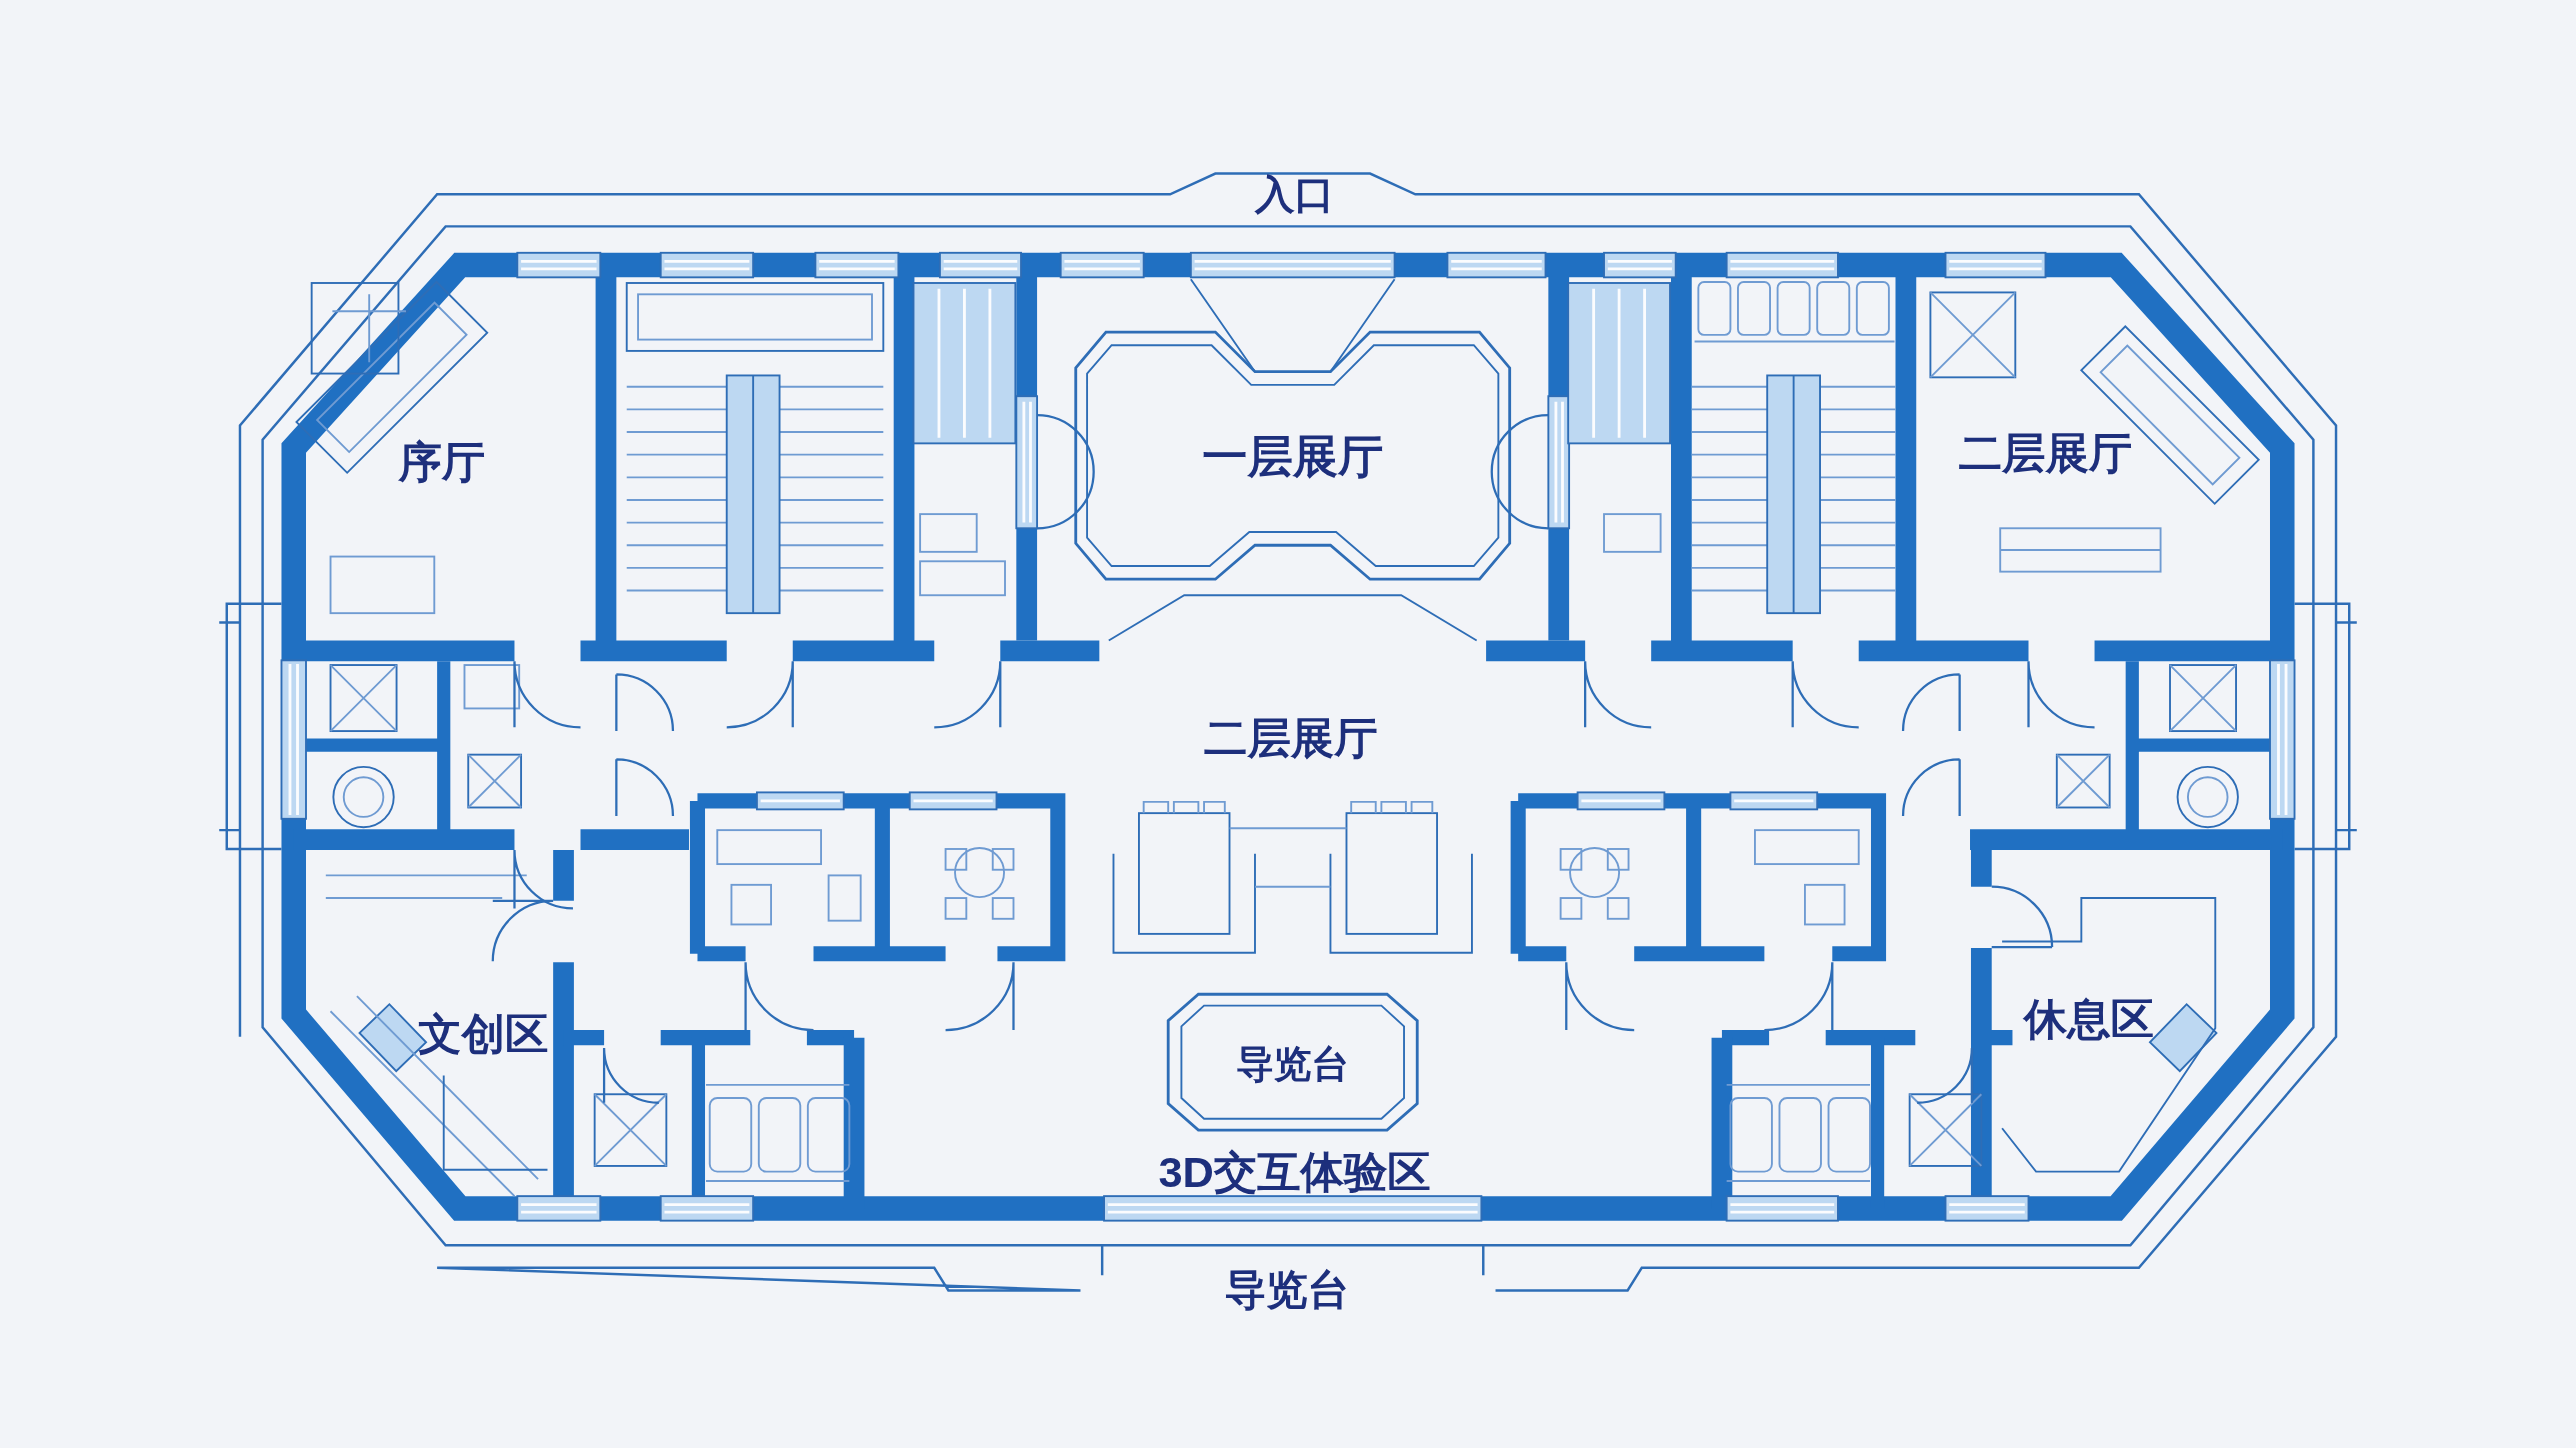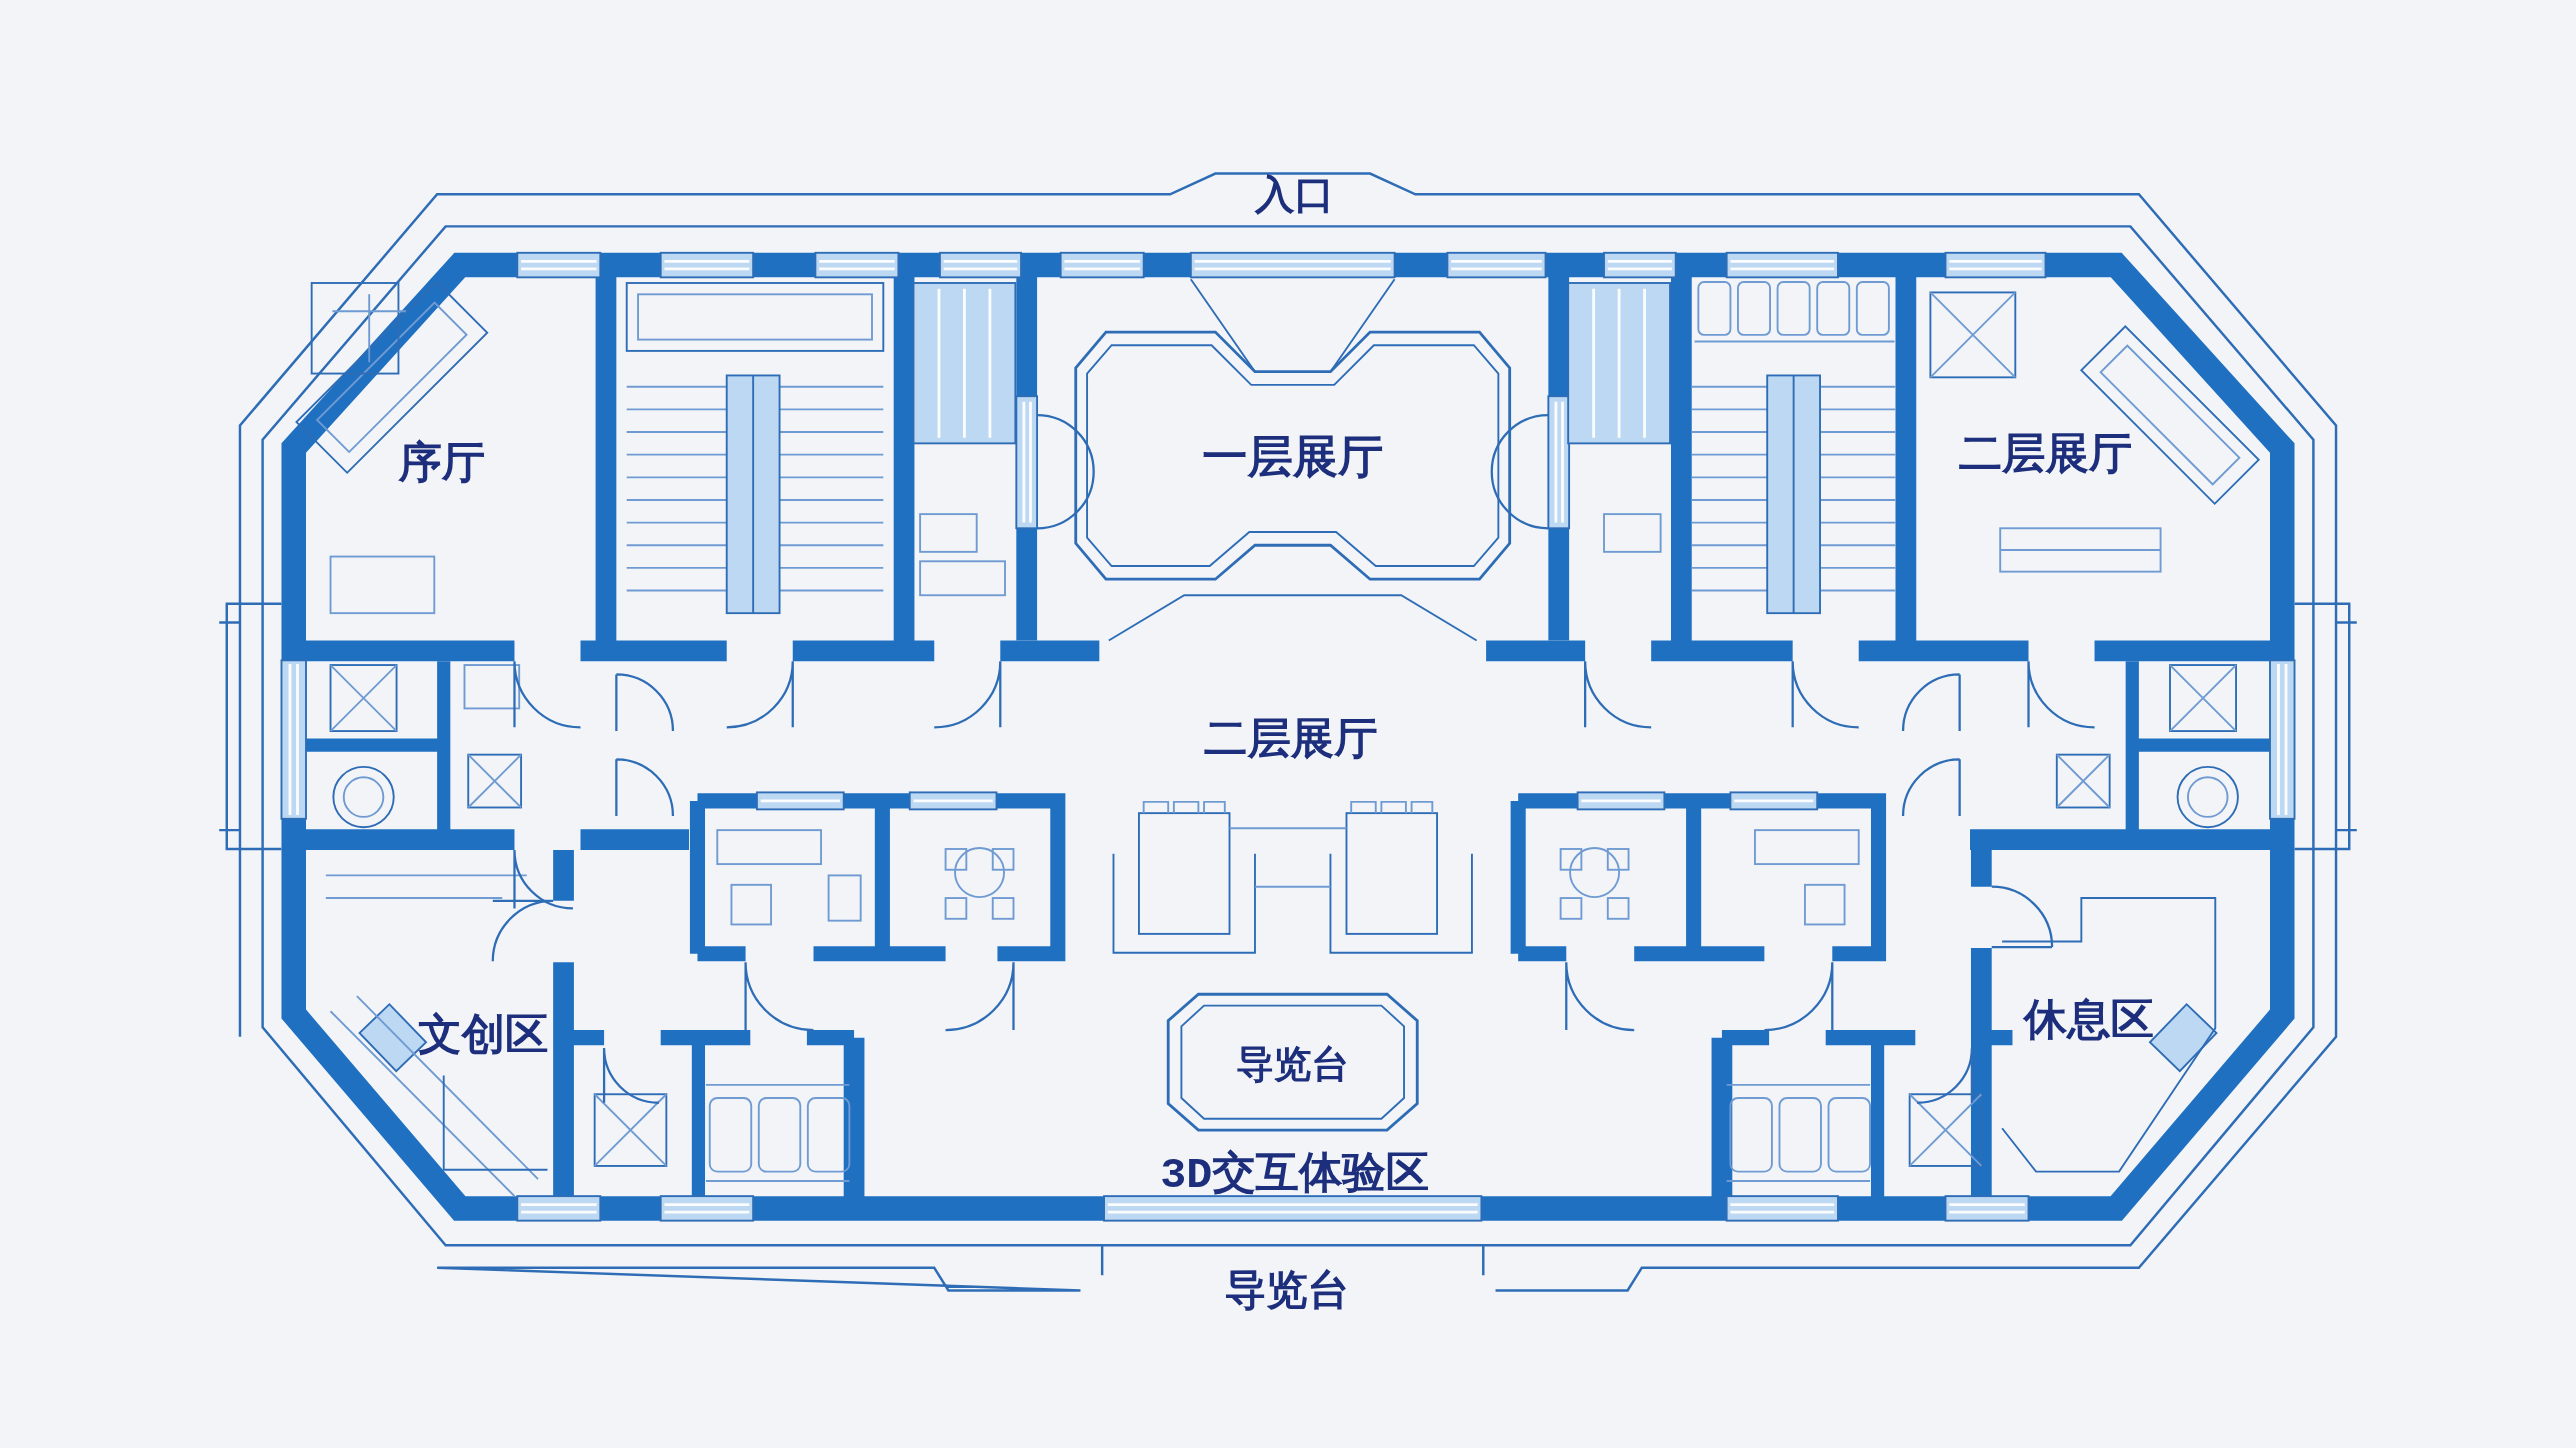--- a/index.html
+++ b/index.html
@@ -1,21 +1,21 @@
 <!DOCTYPE html>
 <html style="--bg: #f2f4f8; --wall: #2070c2; --walldk: #155a9e; --line: #2e6db6; --lnlt: #6f9bd2; --win: #bdd8f2; --text: #1d2f7c;font-size:15px"><head>
 <meta charset="utf-8">
 <style>
   :root{
     --bg:#f2f4f8; --wall:#2070c2; --walldk:#155a9e; --line:#2e6db6;
     --lnlt:#6f9bd2; --win:#bdd8f2; --text:#1d2f7c; --white:#fbfcfe;
   }
   html,body{margin:0;padding:0;background:var(--bg);}
   .stage{width:2576px;height:1448px;position:relative;background:var(--bg);
-         font-family:Liberation Mono, monospace;}
+         font-family:Liberation Sans, sans-serif;}
   svg{display:block;width:100%;height:100%;}
   .ol{stroke:var(--line);stroke-width:2.6;fill:none;}
   .w26{stroke:var(--wall);stroke-width:26;fill:none;}
   .w22{stroke:var(--wall);stroke-width:22;fill:none;}
   .w16{stroke:var(--wall);stroke-width:16;fill:none;}
   .w14{stroke:var(--wall);stroke-width:14;fill:none;}
   .ln{stroke:var(--line);stroke-width:3;fill:none;}
   .ln2{stroke:var(--line);stroke-width:2;fill:none;}
   .lt{stroke:var(--lnlt);stroke-width:2;fill:none;}
   .win{fill:var(--win);stroke:var(--line);stroke-width:2;}

